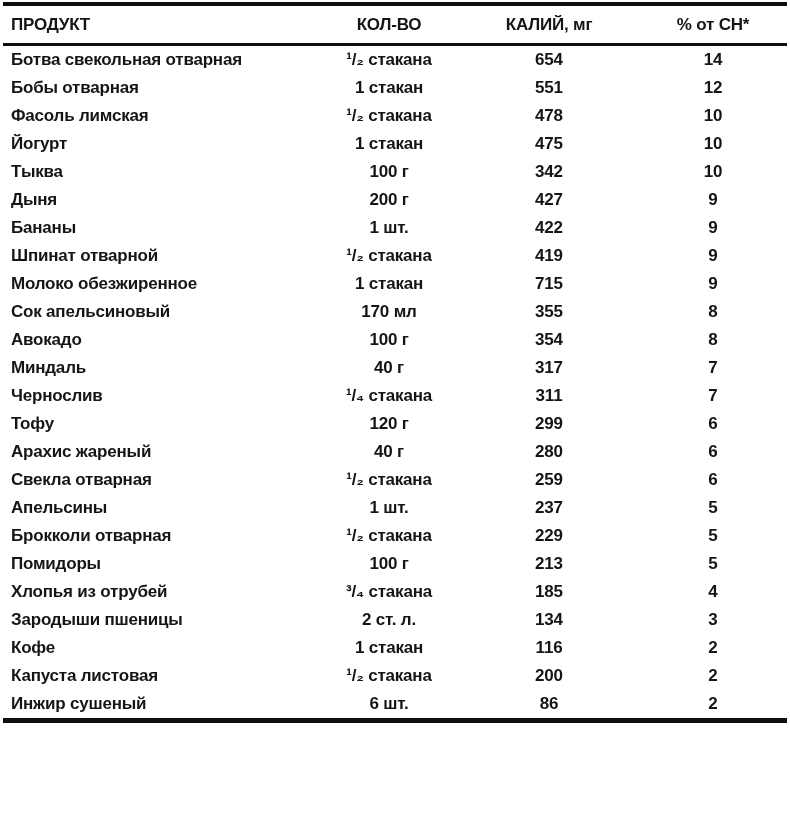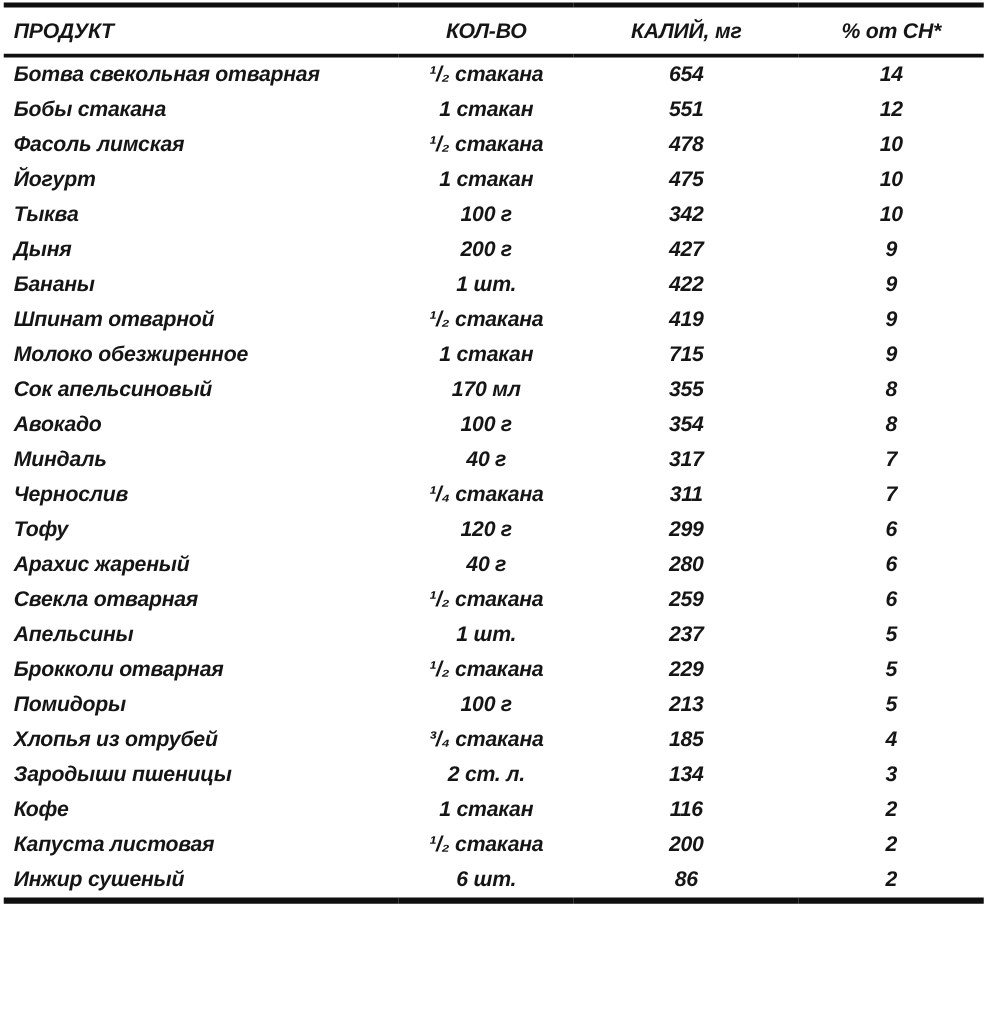--- a/index.html
+++ b/index.html
@@ -12,21 +12,20 @@
     height: 816px;
     background: #ffffff;
     font-family: "Liberation Sans", "DejaVu Sans", sans-serif;
   }
   .doc {
     box-sizing: border-box;
     width: 790px;
     height: 816px;
     background: #ffffff;
     padding: 2px 3px 12px 3px;
-    font-style: italic;
   }
   table.k-table {
     width: 784px;
     border-collapse: collapse;
     table-layout: fixed;
     border-top: 4px solid #0f0f0f;
     border-bottom: 5px solid #0f0f0f;
     color: #151515;
   }
   col.c-product   { width: 316px; }
@@ -76,21 +75,21 @@
     </thead>
     <tbody>
 
     <tr>
         <td class="left">Ботва свекольная отварная</td>
         <td class="center">¹/₂ стакана</td>
         <td class="center">654</td>
         <td class="center">14</td>
       </tr>
         <tr>
-        <td class="left">Бобы стакана</td>
+        <td class="left">Бобы отварная</td>
         <td class="center">1 стакан</td>
         <td class="center">551</td>
         <td class="center">12</td>
       </tr>
         <tr>
         <td class="left">Фасоль лимская</td>
         <td class="center">¹/₂ стакана</td>
         <td class="center">478</td>
         <td class="center">10</td>
       </tr>

